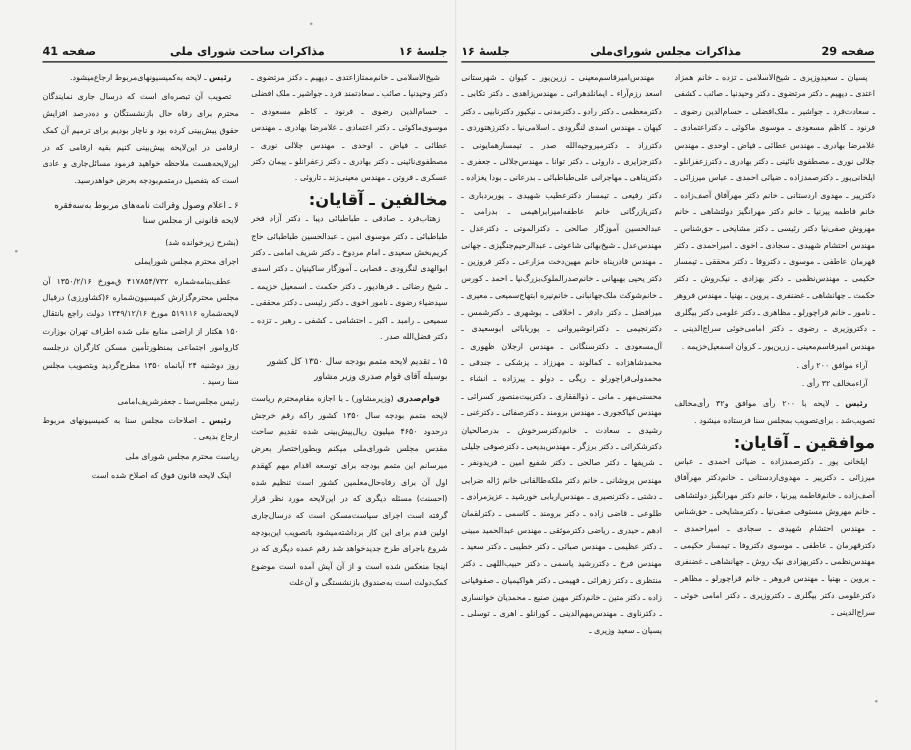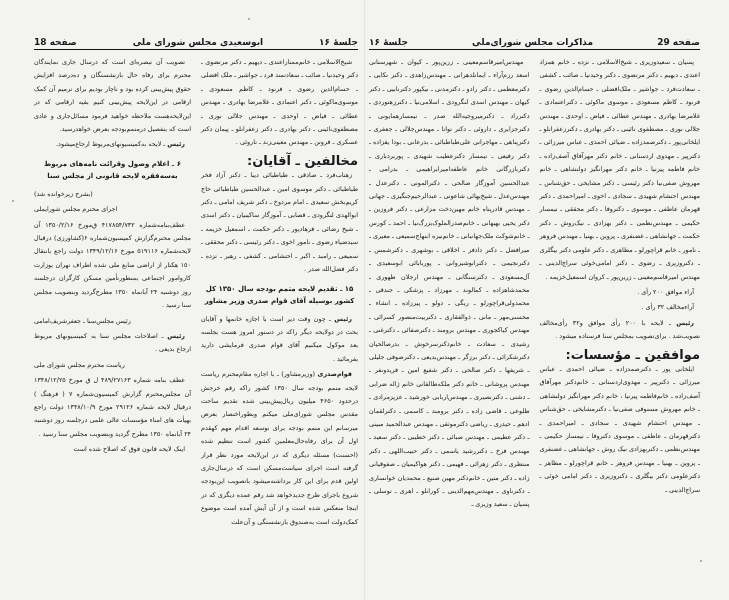--- a/index.html
+++ b/index.html
@@ -19,75 +19,73 @@
   .page.right { padding-left: 4px; padding-right: 28px; border-left: 1px solid #e4e4e2; }
   .header {
     display: flex; justify-content: space-between; align-items: flex-end;
     direction: rtl; font-size: 9px; font-weight: bold;
     border-bottom: 1.5px solid #111; padding-bottom: 2px; height: 12px;
   }
   .header .center { font-size: 9px; }
   .cols { display: flex; direction: rtl; gap: 10px; margin-top: 6px; }
   .col { flex: 1; direction: rtl; text-align: justify; font-size: 6.4px; line-height: 13.4px; }
   .col p { margin: 0 0 2px 0; text-indent: 6px; }
-  .col .center { text-align: left; text-indent: 0; }
-  .col .heading { font-weight: bold; text-align: center; font-size: 7px; line-height: 12px; margin: 6px 0 6px 0; text-indent: 0; }
+  .col .center { text-align: right; text-indent: 0; }
+  .col .heading { font-weight: normal; text-align: right; font-size: 7px; line-height: 12px; margin: 6px 0 6px 0; text-indent: 0; }
   .col .subhead { font-weight: bold; font-size: 13px; margin: 4px 0 2px 0; text-indent: 0; }
   .b { font-weight: bold; }
   .speck { position: absolute; width: 2px; height: 2px; background: #999; border-radius: 50%; }
 </style>
 </head>
 <body>
 
 <div class="spread">
 
   <div class="page left">
     <div class="header">
       <span>جلسهٔ ۱۶</span>
-      <span class="center">ابوسعیدی مجلس شورای ملی</span>
-      <span>صفحه 18</span>
+      <span class="center">مذاکرات ساحت شورای ملی</span>
+      <span>صفحه 41</span>
     </div>
     <div class="cols">
       <div class="col">
         <p>شیخ‌الاسلامی ـ خانم‌ممتازاعتدی ـ دیهیم ـ دکتر مرتضوی ـ دکتر وحیدنیا ـ صائب ـ سعادتمند فرد ـ جواشیر ـ ملک افضلی ـ حسام‌الدین رضوی ـ فرنود ـ کاظم مسعودی ـ موسوی‌ماکوئی ـ دکتر اعتمادی ـ غلامرضا بهادری ـ مهندس عطائی ـ فیاض ـ اوحدی ـ مهندس جلالی نوری ـ مصطفوی‌نائینی ـ دکتر بهادری ـ دکتر زعفرانلو ـ پیمان دکتر عسکری ـ فروتن ـ مهندس معینی‌زند ـ تاروئی .</p>
         <div class="subhead">مخالفین ـ آقایان:</div>
         <p>زهتاب‌فرد ـ صادقی ـ طباطبائی دیبا ـ دکتر آزاد فخر طباطبائی ـ دکتر موسوی امین ـ عبدالحسین طباطبائی حاج کریم‌بخش سعیدی ـ امام مردوخ ـ دکتر شریف امامی ـ دکتر ابوالهدی لنگرودی ـ قصابی ـ آموزگار ساکینیان ـ دکتر اسدی ـ شیخ رضائی ـ فرهادپور ـ دکتر حکمت ـ اسمعیل خزیمه ـ سیدضیاء رضوی ـ نامور اخوی ـ دکتر رئیسی ـ دکتر محققی ـ سمیعی ـ رامبد ـ اکبر ـ احتشامی ـ کشفی ـ رهبر ـ تزده ـ دکتر فضل‌الله صدر .</p>
         <div class="heading">۱۵ ـ تقدیم لایحه متمم بودجه سال ۱۳۵۰ کل کشور بوسیله آقای قوام صدری وزیر مشاور</div>
-        <p><span class="b">رئیس</span> <span>ـ چون وقت دیر است با اجازه خانمها و آقایان بحث در دولایحه دیگر راکه در دستور امروز هست بجلسه بعد موکول میکنیم آقای قوام صدری فرمایشی دارید بفرمائید .</span></p>
         <p><span class="b">قوام‌صدری</span> <span>(وزیرمشاور) ـ با اجازه مقام‌محترم ریاست لایحه متمم بودجه سال ۱۳۵۰ کشور راکه رقم خرجش درحدود ۴۶۵۰ میلیون ریال‌پیش‌بینی شده تقدیم ساحت مقدس مجلس شورای‌ملی میکنم وبطوراختصار بعرض میرسانم این متمم بودجه برای توسعه اقدام مهم کهقدم اول آن برای رفاه‌حال‌معلمین کشور است تنظیم شده (احسنت) مسئله دیگری که در این‌لایحه مورد نظر قرار گرفته است اجرای سیاست‌مسکن است که درسال‌جاری اولین قدم برای این کار برداشته‌میشود باتصویب این‌بودجه شروع باجرای طرح جدیدخواهد شد رقم عمده دیگری که در اینجا منعکس شده است و از آن آیش آمده است موضوع کمک‌دولت است به‌صندوق بازنشستگی و آن‌علت</span></p>
       </div>
       <div class="col">
+        <p><span class="b">رئیس</span> <span>ـ لایحه به‌کمیسیونهای‌مربوط ارجاع‌میشود.</span></p>
         <p>تصویب آن تبصره‌ای است که درسال جاری نمایندگان محترم برای رفاه حال بازنشستگان و ده‌درصد افزایش حقوق پیش‌بینی کرده بود و ناچار بودیم برای ترمیم آن کمک ارقامی در این‌لایحه پیش‌بینی کنیم بقیه ارقامی که در این‌لایحه‌هست ملاحظه خواهید فرمود مسائل‌جاری و عادی است که بتفصیل درمتمم‌بودجه بعرض خواهدرسید.</p>
-        <p><span class="b">رئیس</span> <span>ـ لایحه به‌کمیسیونهای‌مربوط ارجاع‌میشود.</span></p>
         <div class="heading">۶ ـ اعلام وصول وقرائت نامه‌های مربوط به‌سه‌فقره لایحه قانونی از مجلس سنا</div>
         <p class="center">(بشرح زیرخوانده شد)</p>
         <p class="center">اجرای محترم مجلس شورایملی</p>
         <p>عطف‌بنامه‌شماره ۴۱۷۸۵۴/۷۳۲ ق‌مورخ ۱۳۵۰/۲/۱۶ آن مجلس محترم‌گزارش کمیسیون‌شماره ۶(کشاورزی) درقبال لایحه‌شماره ۵۱۹۱۱۶ مورخ ۱۳۴۹/۱۲/۱۶ دولت راجع بانتقال ۱۵۰ هکتار از اراضی منابع ملی شده اطراف تهران بوزارت کاروامور اجتماعی بمنظورتأمین مسکن کارگران درجلسه روز دوشنبه ۲۴ آبانماه ۱۳۵۰ مطرح‌گردید وبتصویب مجلس سنا رسید .</p>
         <p class="center">رئیس مجلس‌سنا ـ جعفرشریف‌امامی</p>
         <p><span class="b">رئیس</span> <span>ـ اصلاحات مجلس سنا به کمیسیونهای مربوط ارجاع بدیعی .</span></p>
         <p class="center">ریاست محترم مجلس شورای ملی</p>
-        <p>عطف بنامه شماره ۴۸۹/۲۷۱۶۳ ل ق مورخ ۱۳۴۸/۱۲/۲۵ آن مجلس‌محترم گزارش کمیسیون‌شماره ۷ ( فرهنگ ) درقبال لایحه شماره ۲۹۱۲۶ مورخ ۱۳۴۸/۱۰/۹ دولت راجع بهیأت های امناء مؤسسات عالی علمی درجلسه روز دوشنبه ۲۴ آبانماه ۱۳۵۰ مطرح گردید وبتصویب مجلس سنا رسید .</p>
         <p>اینک لایحه قانون فوق که اصلاح شده است</p>
       </div>
     </div>
   </div>
 
   <div class="page right">
     <div class="header">
       <span>صفحه 29</span>
       <span class="center">مذاکرات مجلس شورای‌ملی</span>
       <span>جلسهٔ ۱۶</span>
     </div>
     <div class="cols">
       <div class="col">
         <p>پسیان ـ سعیدوزیری ـ شیخ‌الاسلامی ـ تزده ـ خانم همزاد اعتدی ـ دیهیم ـ دکتر مرتضوی ـ دکتر وحیدنیا ـ صائب ـ کشفی ـ سعادت‌فرد ـ جواشیر ـ ملک‌افضلی ـ حسام‌الدین رضوی ـ فرنود ـ کاظم مسعودی ـ موسوی ماکوئی ـ دکتراعتمادی ـ غلامرضا بهادری ـ مهندس عطائی ـ فیاض ـ اوحدی ـ مهندس جلالی نوری ـ مصطفوی نائینی ـ دکتر بهادری ـ دکترزعفرانلو ـ ایلخانی‌پور ـ دکترصمدزاده ـ ضیائی احمدی ـ عباس میرزائی ـ دکترپیر ـ مهدوی اردستانی ـ خانم دکتر مهرآفاق آصف‌زاده ـ خانم فاطمه پیرنیا ـ خانم دکتر مهرانگیز دولتشاهی ـ خانم مهروش صفی‌نیا دکتر رئیسی ـ دکتر مشایخی ـ حق‌شناس ـ مهندس احتشام شهیدی ـ سجادی ـ اخوی ـ امیراحمدی ـ دکتر قهرمان عاطفی ـ موسوی ـ دکتروفا ـ دکتر محققی ـ تیمسار حکیمی ـ مهندس‌نظمی ـ دکتر بهزادی ـ نیک‌روش ـ دکتر حکمت ـ جهانشاهی ـ غضنفری ـ پروین ـ بهنیا ـ مهندس فروهر ـ نامور ـ خانم قراچورلو ـ مظاهری ـ دکتر علومی دکتر بیگلری ـ دکتروزیری ـ رضوی ـ دکتر امامی‌خوئی سراج‌الدینی ـ مهندس امیرقاسم‌معینی ـ زرین‌پور ـ کروان اسمعیل‌خزیمه .</p>
         <p>آراء موافق ۲۰۰ رأی .</p>
         <p>آراءمخالف ۳۲ رأی .</p>
         <p><span class="b">رئیس</span> <span>ـ لایحه با ۲۰۰ رأی موافق و۳۲ رأی‌مخالف تصویب‌شد . برای‌تصویب بمجلس سنا فرستاده میشود .</span></p>
-        <div class="subhead">موافقین ـ مؤسسات:</div>
+        <div class="subhead">موافقین ـ آقایان:</div>
         <p>ایلخانی پور ـ دکترصمدزاده ـ ضیائی احمدی ـ عباس میرزائی ـ دکترپیر ـ مهدوی‌اردستانی ـ خانم‌دکتر مهرآفاق آصف‌زاده ـ خانم‌فاطمه پیرنیا ، خانم دکتر مهرانگیز دولتشاهی ـ خانم مهروش مستوفی صفی‌نیا ـ دکترمشایخی ـ حق‌شناس ـ مهندس احتشام شهیدی ـ سجادی ـ امیراحمدی ـ دکترقهرمان ـ عاطفی ـ موسوی دکتروفا ـ تیمسار حکیمی ـ مهندس‌نظمی ـ دکتربهزادی نیک روش ـ جهانشاهی ـ غضنفری ـ پروین ـ بهنیا ـ مهندس فروهر ـ خانم قراچورلو ـ مظاهر ـ دکترعلومی دکتر بیگلری ـ دکتروزیری ـ دکتر امامی خوئی ـ سراج‌الدینی ـ</p>
       </div>
       <div class="col">
         <p>مهندس‌امیرقاسم‌معینی ـ زرین‌پور ـ کیوان ـ شهرستانی اسعد رزم‌آراء ـ ایمانلدهراتی ـ مهندس‌زاهدی ـ دکتر تکابی ـ دکترمعظمی ـ دکتر رادو ـ دکترمدنی ـ نیکپور دکترنابیی ـ دکتر کیهان ـ مهندس اسدی لنگرودی ـ اسلامی‌نیا ـ دکترزهتوردی ـ دکترراد ـ دکترمیروجیه‌الله صدر ـ تیمسارهمایونی ـ دکترجزایری ـ داروئی ـ دکتر توانا ـ مهندس‌جلالی ـ جعفری ـ دکترپناهی ـ مهاجرانی علی‌طباطبائی ـ بدرعانی ـ بودا یغزاده ـ دکتر رفیعی ـ تیمسار دکترعطیب شهیدی ـ پوربردباری ـ دکتربازرگانی خانم عاطفه‌امیرابراهیمی ـ بدرامی ـ عبدالحسین آموزگار صالحی ـ دکترالموتی ـ دکترعدل ـ مهندس‌عدل ـ شیخ‌بهائی شاعوتی ـ عبدالرحیم‌جنگیزی ـ جهانی ـ مهندس قادرپناه خانم مهین‌دخت مزارعی ـ دکتر فروزین ـ دکتر یحیی بهبهانی ـ خانم‌صدرالملوک‌بزرگ‌نیا ـ احمد ـ کورس ـ خانم‌شوکت ملک‌جهانبانی ـ خانم‌نیره ابتهاج‌سمیعی ـ معیری ـ میرافضل ـ دکتر دادفر ـ اخلاقی ـ بوشهری ـ دکترشمس ـ دکترنجیمی ـ دکترانوشیروانی ـ پوربابائی ابوسعیدی ـ آل‌مسعودی ـ دکترسنگانی ـ مهندس ارجلان ظهوری ـ محمدشاهزاده ـ کمالوند ـ مهرزاد ـ پزشکی ـ جندقی ـ محمدولی‌قراچورلو ـ ریگی ـ دولو ـ پیرزاده ـ انشاء ـ محسنی‌مهر ـ مانی ـ ذوالفقاری ـ دکتربیت‌منصور کسرائی ـ مهندس کیاکجوری ـ مهندس برومند ـ دکترصفائی ـ دکترغنی ـ رشیدی ـ سعادت ـ خانم‌دکترسرخوش ـ بدرصالحیان دکترشکرائی ـ دکتر برزگر ـ مهندس‌بدیعی ـ دکترصوفی جلیلی ـ شریفها ـ دکتر صالحی ـ دکتر شفیع امین ـ فریدونفر ـ مهندس پروشانی ـ خانم دکتر ملکه‌طالقانی خانم ژاله ضرابی ـ دشتی ـ دکترنصیری ـ مهندس‌اربابی خورشید ـ عزیزمرادی ـ طلوعی ـ قاضی زاده ـ دکتر برومند ـ کاسمی ـ دکترلقمان ادهم ـ حیدری ـ ریاضی دکترموثقی ـ مهندس عبدالحمید مبینی ـ دکتر عظیمی ـ مهندس صبائی ـ دکتر خطیبی ـ دکتر سعید ـ مهندس فرخ ـ دکتررشید یاسمی ـ دکتر حبیب‌اللهی ـ دکتر منتظری ـ دکتر زهرائی ـ فهیمی ـ دکتر هواکیمیان ـ صفوقیانی زاده ـ دکتر متین ـ خانم‌دکتر مهین صنیع ـ محمدیان خوانساری ـ دکترناوی ـ مهندس‌مهم‌الدینی ـ کورانلو ـ اهری ـ توسلی ـ پسیان ـ سعید وزیری ـ</p>
       </div>
     </div>
   </div>
 </div>
 
 <span class="speck" style="left:248px;top:18px"></span>

